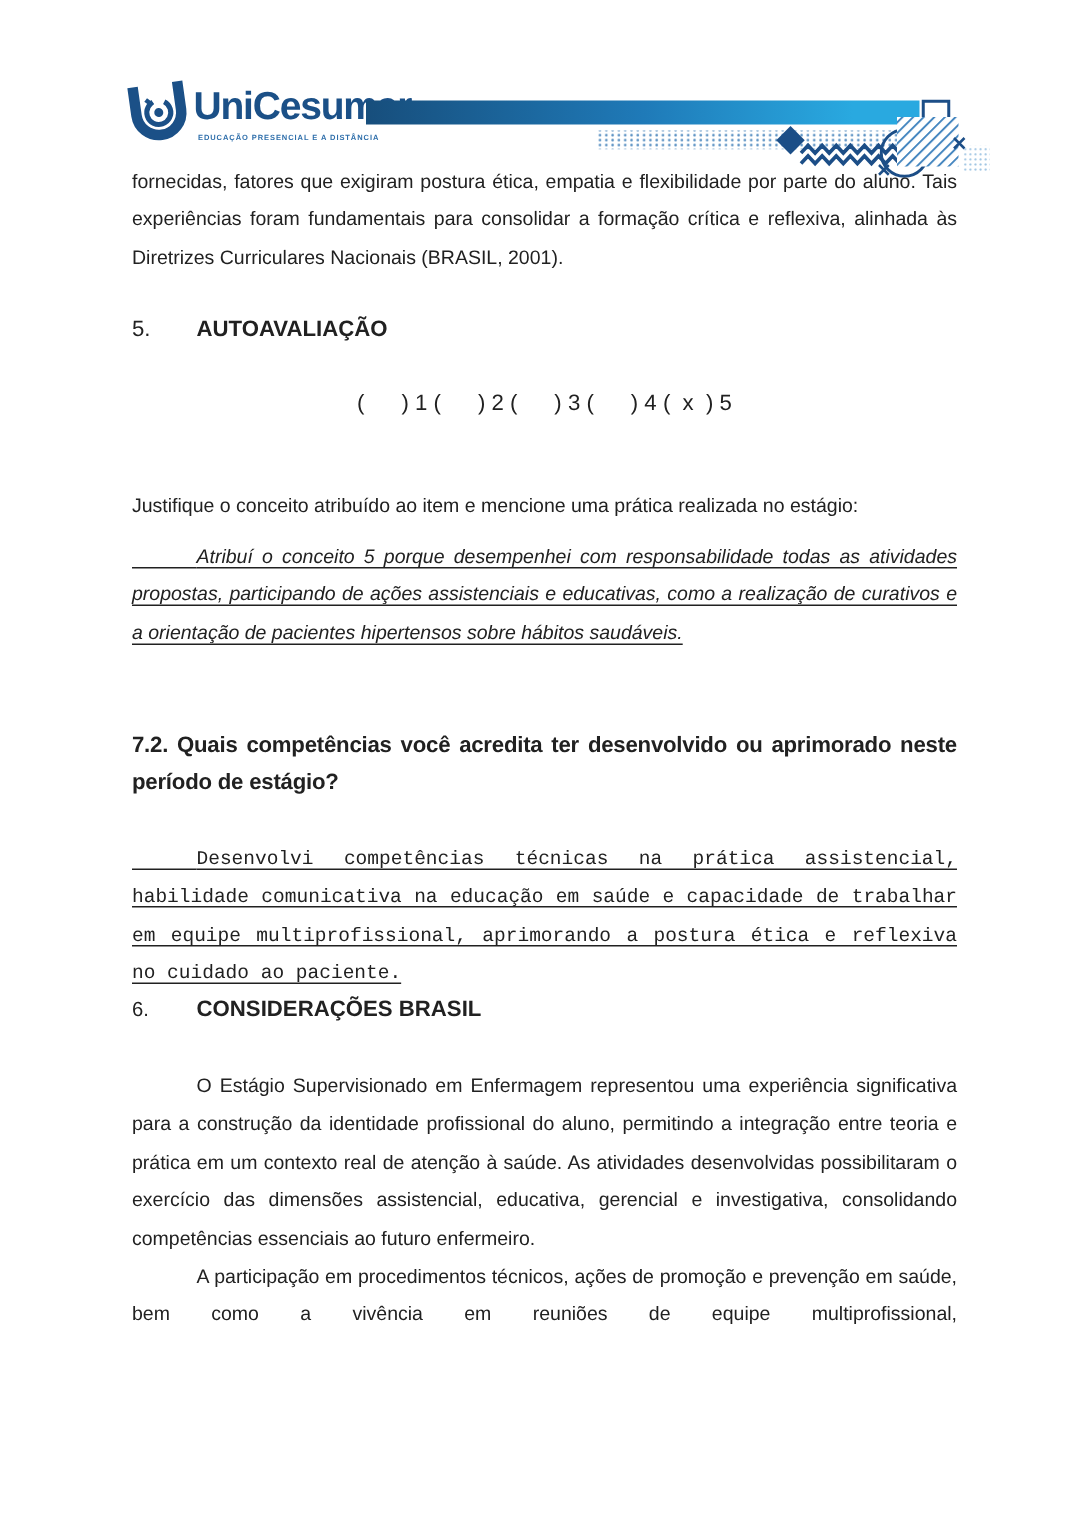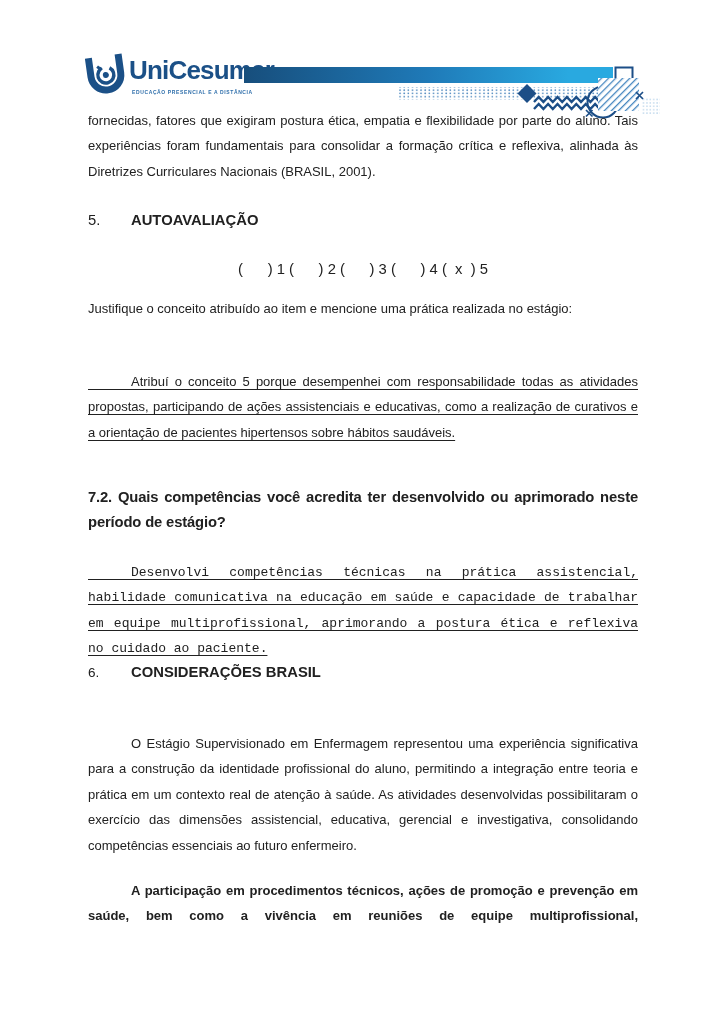--- a/index.html
+++ b/index.html
@@ -40,28 +40,28 @@
   .num {
     display:inline-block; width:43px; font-weight:normal;
   }
   .num-small { font-size:13.5px; }
   .intro   { top:108px; }
   .h5      { top:208px; }
   .rating  {
     top:257px; text-align:center; white-space:pre;
     font-size:14.8px; line-height:25.4px;
   }
-  .prompt  { top:296px; }
-  .a1      { top:369px; }
+  .prompt  { top:324px; }
+  .a1      { top:358px;font-style:italic; }
   .h52     { top:485px; text-align:justify; letter-spacing:-0.15px; }
   .a2      { top:560px;font-family:Liberation Mono, monospace; }
   .h6      { top:660px; }
   .finals  { top:711px; }
-  .finals p { text-indent:43px;margin-top:20px; }
-  .justify-last { text-align-last:justify;font-weight:bold; }
+  .finals p { text-indent:43px; }
+  .justify-last { text-align-last:justify; }
   .u {
     text-decoration:underline;
     text-decoration-thickness:1.2px;
     text-underline-offset:3px;
   }
   .tab {
     display:inline-block; width:43px; height:1em;
     border-bottom:1.3px solid #212121;
     vertical-align:-4px;
   }

